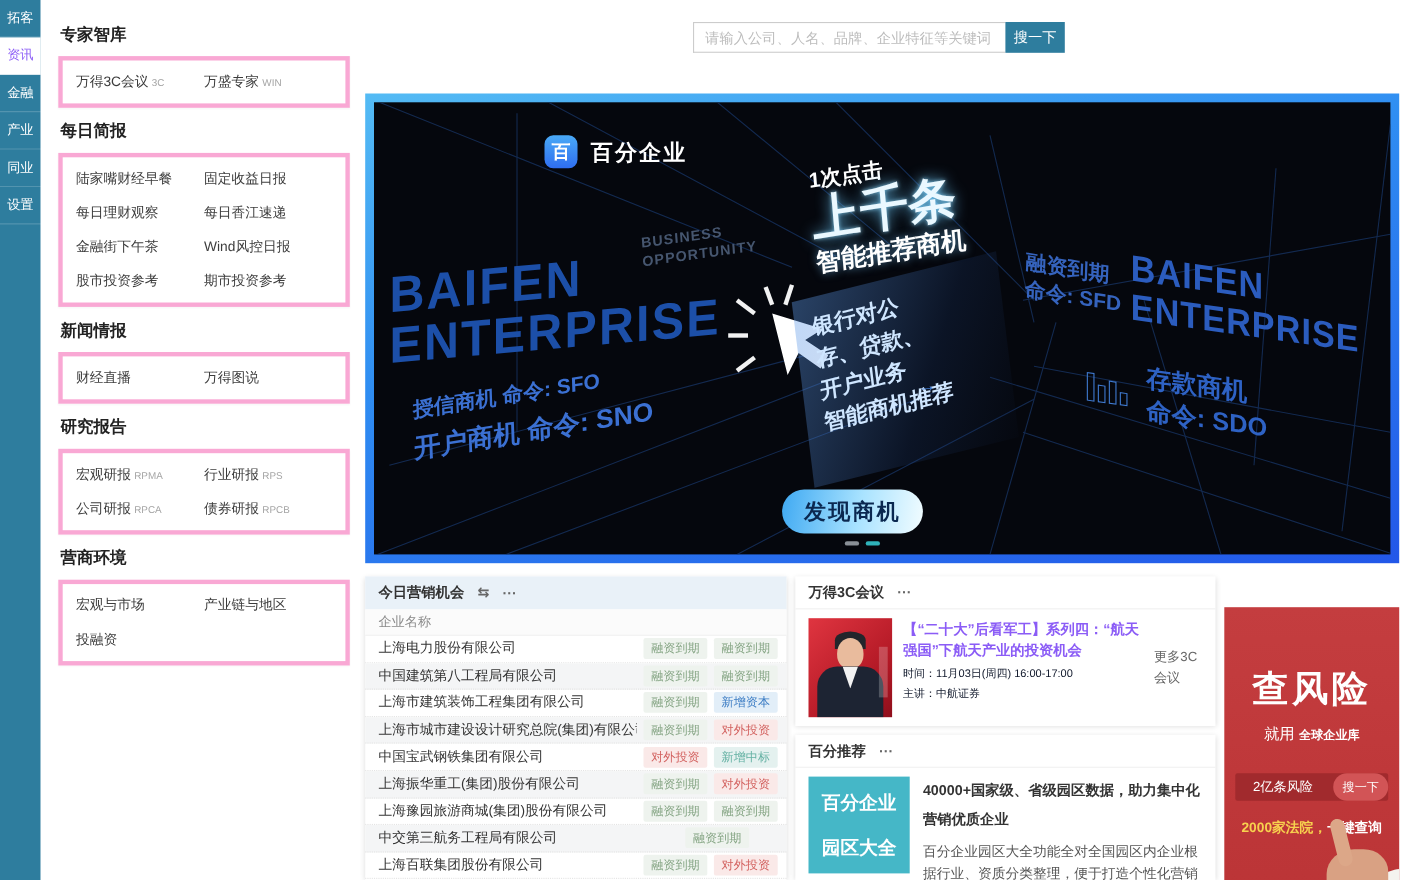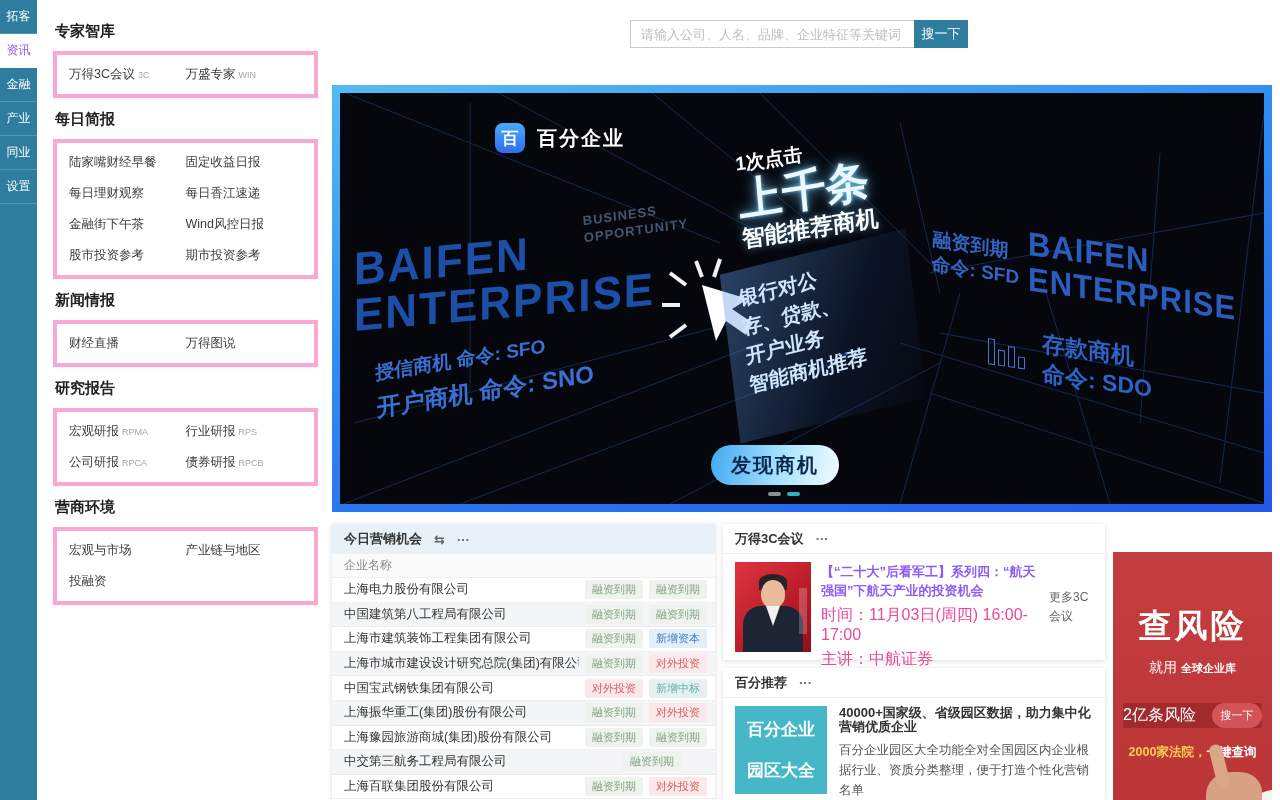--- a/index.html
+++ b/index.html
@@ -110,45 +110,45 @@
   .speaker .hair { position:absolute; left:24px; top:12px; width:28px; height:16px; border-radius:50% 50% 0 0;
     background:#23252b; }
   .speaker .body { position:absolute; left:8px; top:44px; width:60px; height:46px; border-radius:18px 18px 0 0;
     background:#1d2433; }
   .speaker .shirt { position:absolute; left:31px; top:44px; width:14px; height:20px;
     background:#f2f2f2; clip-path:polygon(0 0,100% 0,50% 100%); }
   .speaker .strip { position:absolute; right:4px; top:26px; width:8px; height:46px;
     background:rgba(255,255,255,.22); }
   .meeting-main { flex:1; padding:0 8px 0 10px; }
   .meeting-title { font-size:13px; font-weight:bold; color:#8b5cf6; line-height:19px; }
-  .meeting-line { font-size:16px; color:#ec4899; margin-top:5px; }
+  .meeting-line { font-size:10px; color:#0f172a; margin-top:5px; }
   .meeting-more { width:46px; flex:none; font-size:12px; color:#666; line-height:19px;
     padding-top:26px; cursor:pointer; }
 
   
   .recommend { left:723px; top:668px; width:382px; height:132px; }
   .recommend .card-header { height:30px; border-bottom:1px solid #f0f0f0; }
   .rec-body { display:flex; padding:8px 12px 0 12px; }
   .rec-badge { width:92px; height:88px; background:#45b7c7; flex:none; color:#fff;
     display:flex; flex-direction:column; align-items:center; justify-content:space-between;
     padding:12px 0; font-size:17px; font-weight:bold; }
   .rec-main { flex:1; padding-left:12px; }
-  .rec-headline { font-size:13px; font-weight:bold; color:#333; line-height:14px; }
+  .rec-headline { font-size:13px; font-weight:bold; color:#333; line-height:26px; }
   .rec-desc { font-size:12.5px; color:#555; line-height:20px; margin-top:6px; }
 
   
   .risk { position:absolute; left:1113px; top:552px; width:159px; height:272px; overflow:hidden;
     background:linear-gradient(180deg,#c43d3f 0%,#bb3436 100%); cursor:pointer; }
   .risk-title { text-align:center; margin-top:52px; color:#fff; font-size:33px; font-weight:bold;
     letter-spacing:3px; }
   .risk-sub { text-align:center; margin-top:10px; color:#fff; font-size:14px; }
   .risk-sub b { font-size:11px; margin-left:4px; }
   .risk-search { margin:26px 10px 0 10px; height:25px; background:#a12a2d; display:flex;
     align-items:center; border-radius:2px; }
-  .risk-stat { flex:1; color:#fff; font-size:16px; padding-left:0; }
+  .risk-stat { flex:1; color:#fff; font-size:12px; padding-left:16px; }
   .risk-btn { width:50px; height:25px; background:#d25456; border:none; border-radius:13px;
     color:#fff; font-size:11px; cursor:pointer; }
   .risk-footer { text-align:center; margin-top:16px; font-size:12.5px; font-weight:bold; }
   .risk-footer .hl { color:#f7d14e; }
   .risk-footer .rest { color:#fff; }
   .hand { position:absolute; right:-14px; bottom:-26px; width:110px; height:110px; }
   .hand .sleeve { position:absolute; right:-8px; bottom:-18px; width:86px; height:70px;
     background:#f4f3ef; border-radius:14px; transform:rotate(-18deg); }
   .hand .fist { position:absolute; right:24px; bottom:28px; width:56px; height:50px;
     background:#d9a183; border-radius:45% 40% 45% 45%; }

